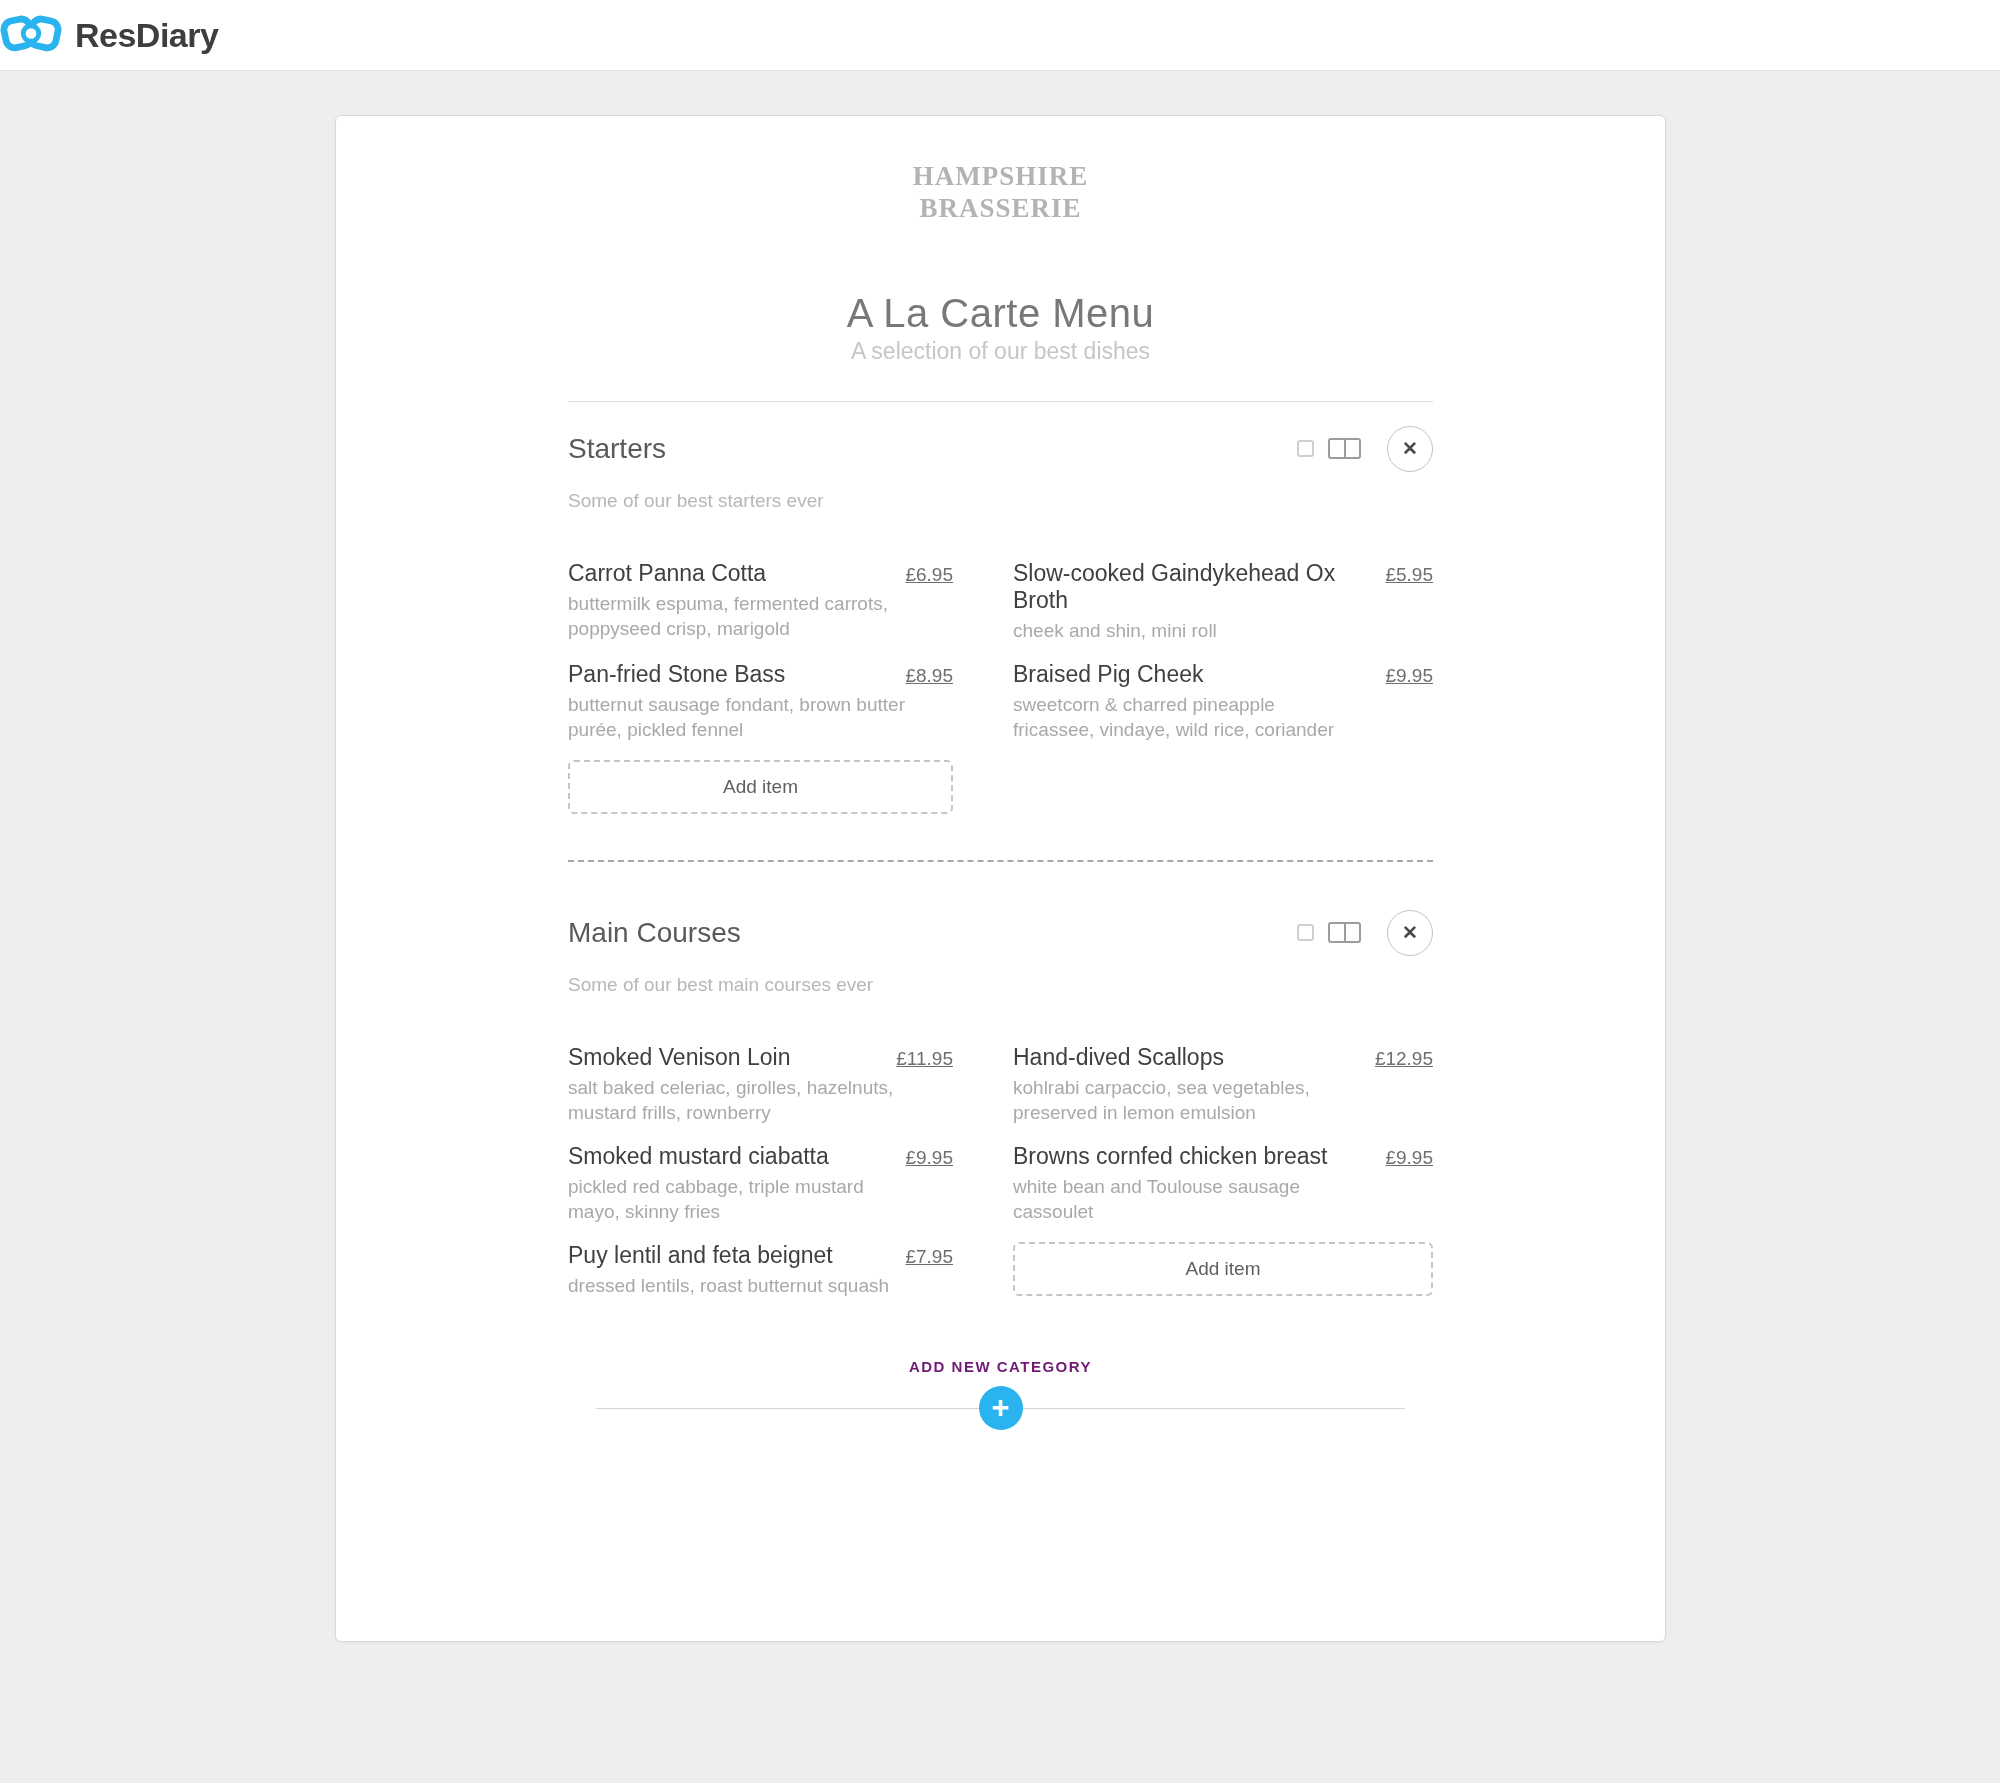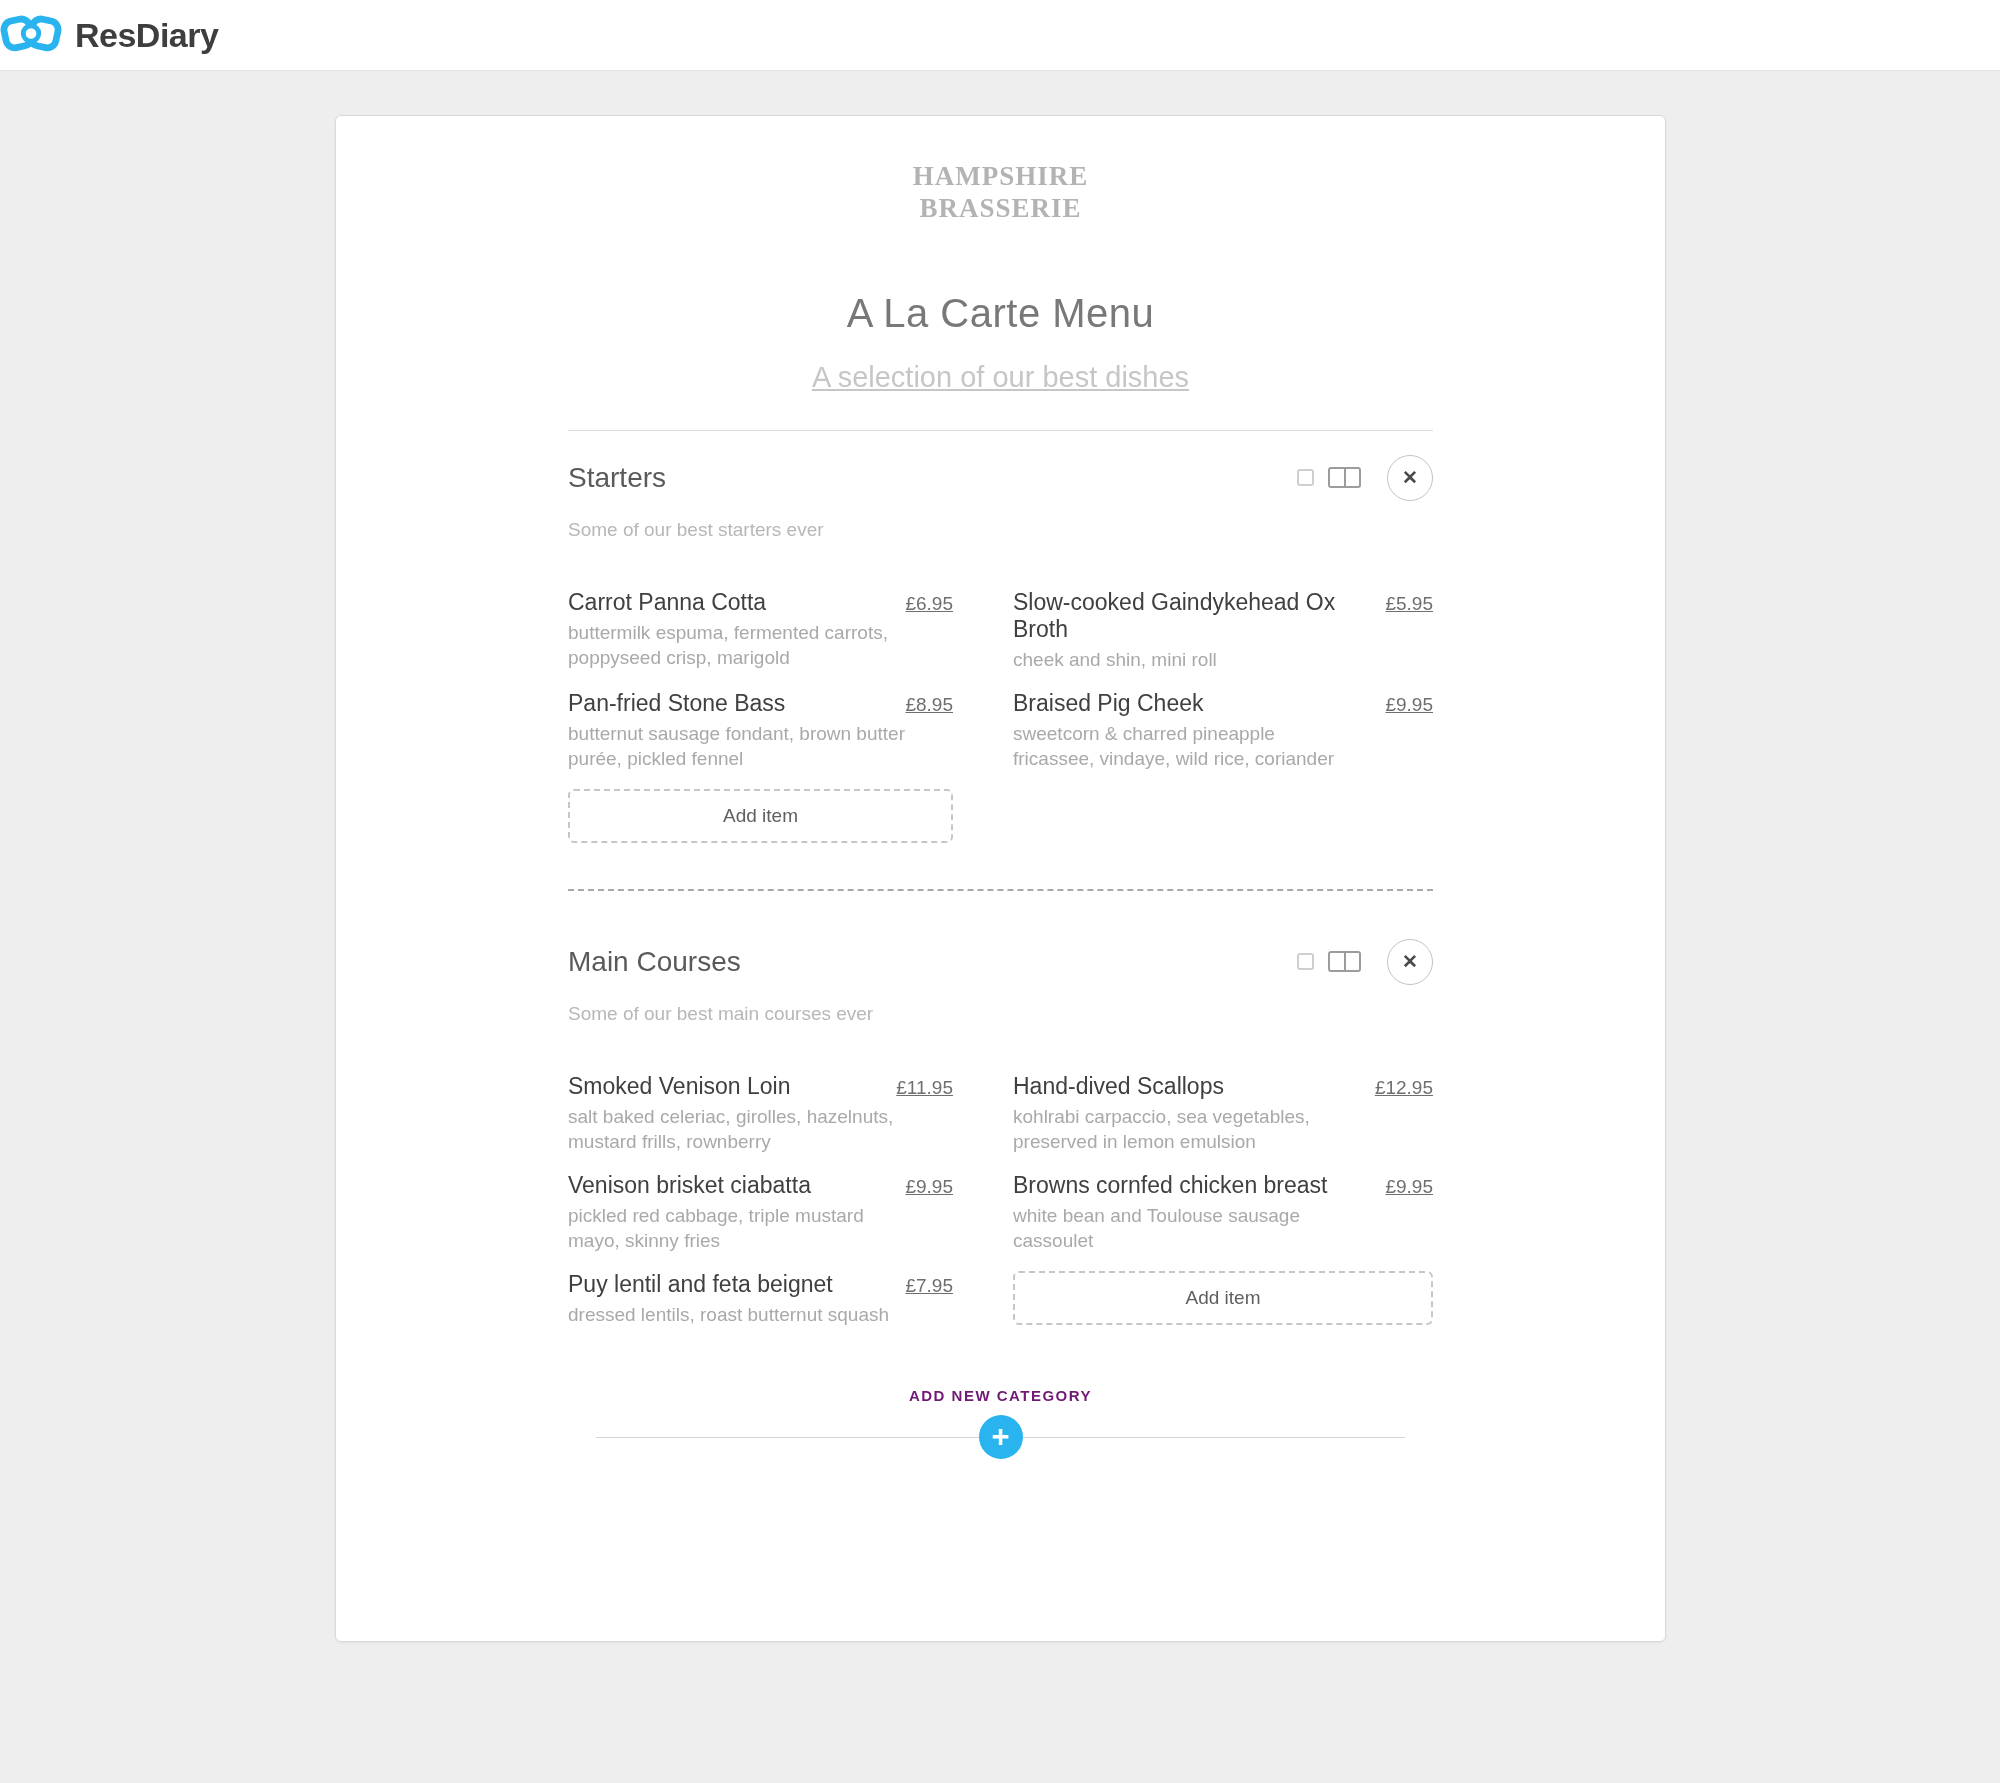--- a/index.html
+++ b/index.html
@@ -36,22 +36,22 @@
     font-family: "Liberation Serif", serif;
     font-weight: 700; font-size: 27px; line-height: 1.18;
     color: #b3b3b3; letter-spacing: 1px;
   }
 
   .menu-title {
     margin-top: 66px; text-align: center;
     font-size: 40px; font-weight: 400; color: #787878; letter-spacing: 0.5px;
   }
   .menu-subtitle {
-    margin-top: 25px; text-align: center;
-    font-size: 29px; font-weight: 400; color: #c6c6c6; text-decoration: underline;
+    margin-top: 2px; text-align: center;
+    font-size: 23px; font-weight: 400; color: #c6c6c6;
   }
 
   .solid-rule { margin-top: 36px; border: none; border-top: 1px solid #dddddd; }
 
   
   .section-head {
     margin-top: 24px;
     display: flex; align-items: center; justify-content: space-between;
   }
   .section-title { font-size: 28px; font-weight: 400; color: #5a5a5a; }
@@ -221,21 +221,21 @@
   <div class="menu-item">
     <div class="item-head">
       <span class="item-name">Hand-dived Scallops</span>
       <span class="item-price">£12.95</span>
     </div>
     <div class="item-desc">kohlrabi carpaccio, sea vegetables, preserved in lemon emulsion</div>
   </div>
 
   <div class="menu-item">
     <div class="item-head">
-      <span class="item-name">Venison brisket ciabatta</span>
+      <span class="item-name">Smoked mustard ciabatta</span>
       <span class="item-price">£9.95</span>
     </div>
     <div class="item-desc">pickled red cabbage, triple mustard mayo, skinny fries</div>
   </div>
 
   <div class="menu-item">
     <div class="item-head">
       <span class="item-name">Browns cornfed chicken breast</span>
       <span class="item-price">£9.95</span>
     </div>

